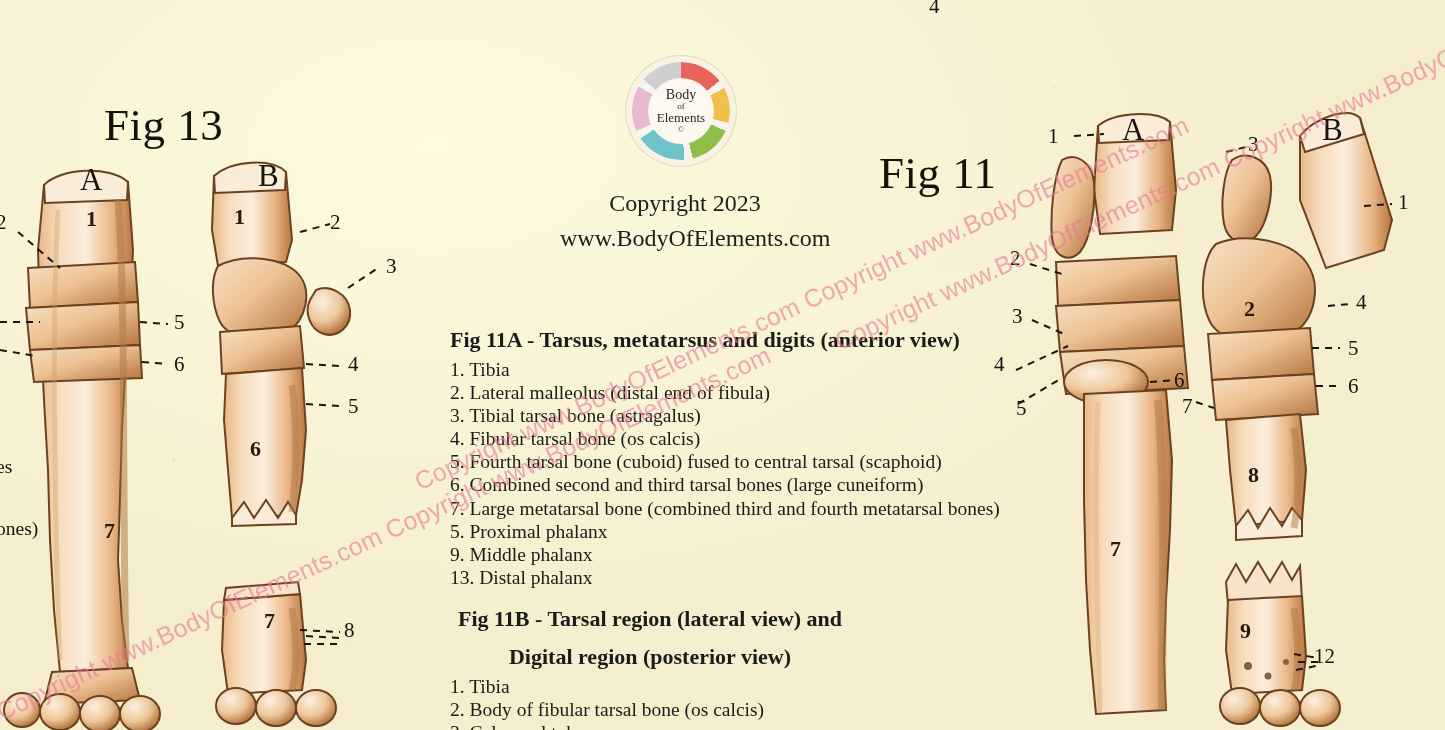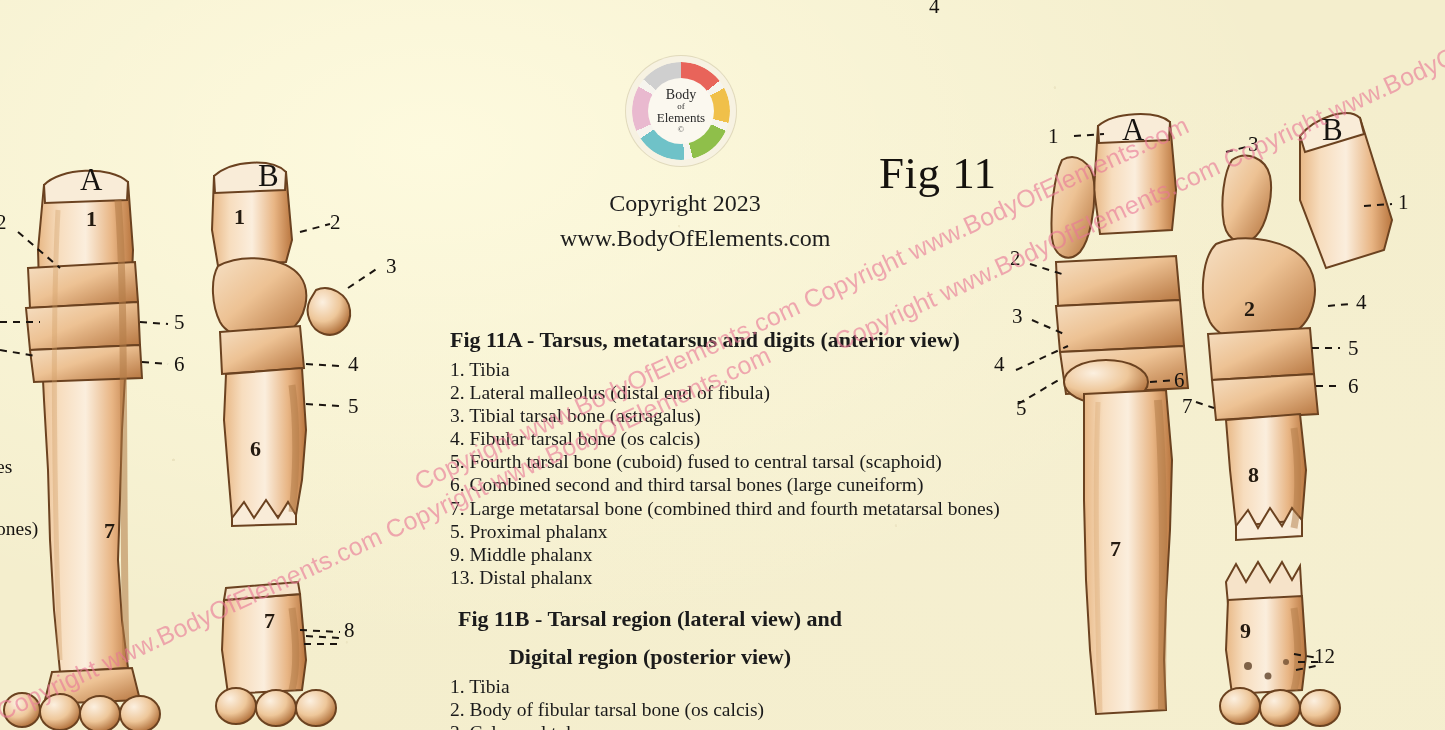--- a/index.html
+++ b/index.html
@@ -298,20 +298,21 @@
       <path d="M1328,306 L1350,304"></path>
       <path d="M1312,348 L1340,348"></path>
       <path d="M1316,386 L1340,386"></path>
       <path d="M1196,402 L1214,408"></path>
       <path d="M1294,654 L1318,658"></path>
       <path d="M1298,662 L1318,662"></path>
       <path d="M1296,670 L1316,666"></path>
     </g>
   </svg>
 
+  <div class="fig-title" id="fig13-title">Fig 13</div>
   <div class="fig-title" id="fig11-title">Fig 11</div>
 
   <div class="logo">
     <div class="ring"></div>
     <div class="inner">
       <span class="l1">Body</span>
       <span class="l2">of</span>
       <span class="l3">Elements</span>
       <span class="l4">©</span>
     </div>

